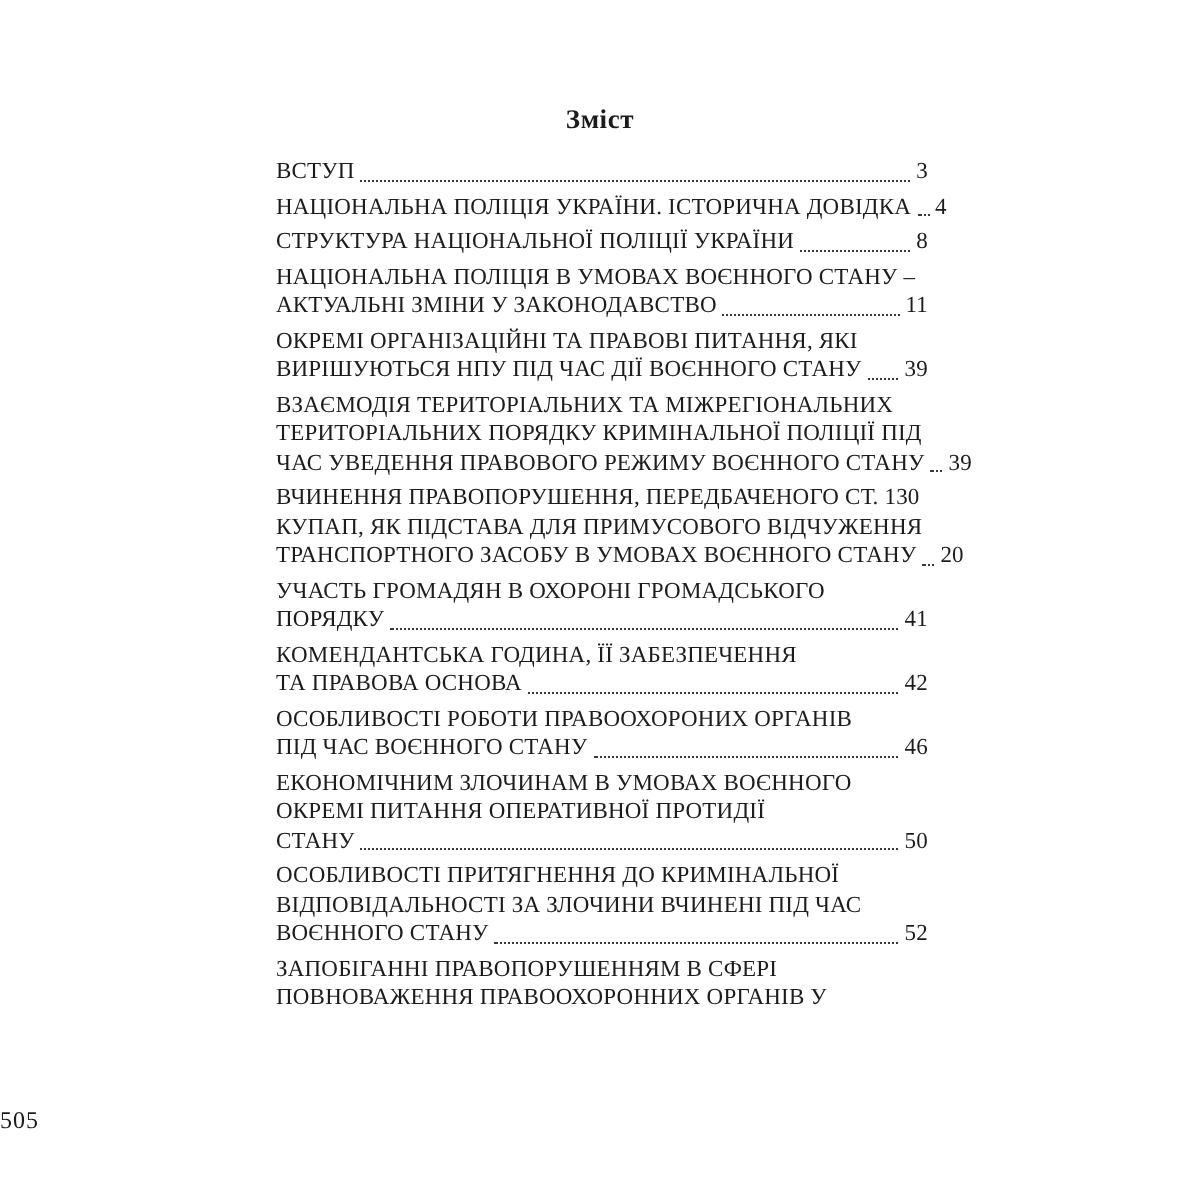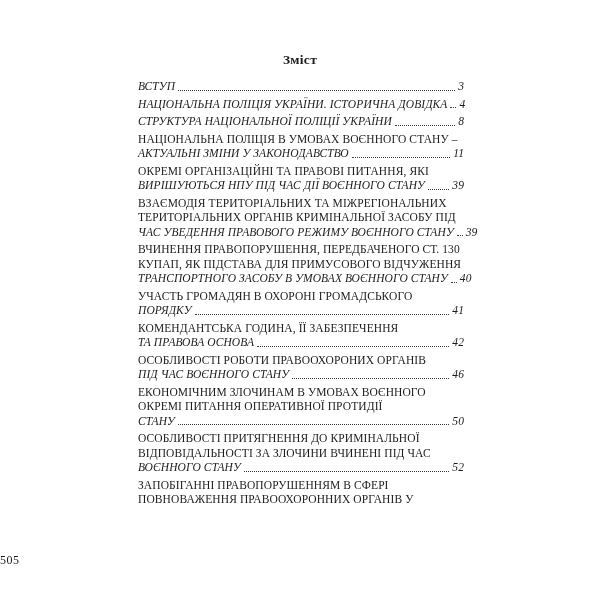--- a/index.html
+++ b/index.html
@@ -33,21 +33,20 @@
     margin-bottom: 3px;
     font-size: 11.5px;
     line-height: 14.5px;
     letter-spacing: 0.1px;
   }
   .toc-line { white-space: nowrap; }
   .toc-line.last {
     display: flex;
     align-items: baseline;
     white-space: nowrap;
-    font-style: italic;
   }
   .toc-text { flex: 0 0 auto; }
   .leader {
     flex: 1 1 auto;
     min-width: 6px;
     height: 0;
     align-self: flex-end;
     margin: 0 3px 3px 3px;
     border-bottom: 1.6px dotted #3a3a3a;
   }
@@ -101,34 +100,34 @@
       <div class="toc-entry">
         <div class="toc-line"><span class="toc-text">ОКРЕМІ ОРГАНІЗАЦІЙНІ ТА ПРАВОВІ ПИТАННЯ, ЯКІ</span></div>
         <div class="toc-line last">
           <span class="toc-text">ВИРІШУЮТЬСЯ НПУ ПІД ЧАС ДІЇ ВОЄННОГО СТАНУ</span>
           <span class="leader"></span>
           <span class="toc-page">39</span>
         </div>
       </div>
       <div class="toc-entry">
         <div class="toc-line"><span class="toc-text">ВЗАЄМОДІЯ ТЕРИТОРІАЛЬНИХ ТА МІЖРЕГІОНАЛЬНИХ</span></div>
-        <div class="toc-line"><span class="toc-text">ТЕРИТОРІАЛЬНИХ ОРГАНІВ КРИМІНАЛЬНОЇ ЗАСОБУ ПІД</span></div>
+        <div class="toc-line"><span class="toc-text">ТЕРИТОРІАЛЬНИХ ПОРЯДКУ КРИМІНАЛЬНОЇ ПОЛІЦІЇ ПІД</span></div>
         <div class="toc-line last">
           <span class="toc-text">ЧАС УВЕДЕННЯ ПРАВОВОГО РЕЖИМУ ВОЄННОГО СТАНУ</span>
           <span class="leader"></span>
           <span class="toc-page">39</span>
         </div>
       </div>
       <div class="toc-entry">
         <div class="toc-line"><span class="toc-text">ВЧИНЕННЯ ПРАВОПОРУШЕННЯ, ПЕРЕДБАЧЕНОГО СТ. 130</span></div>
         <div class="toc-line"><span class="toc-text">КУПАП, ЯК ПІДСТАВА ДЛЯ ПРИМУСОВОГО ВІДЧУЖЕННЯ</span></div>
         <div class="toc-line last">
           <span class="toc-text">ТРАНСПОРТНОГО ЗАСОБУ В УМОВАХ ВОЄННОГО СТАНУ</span>
           <span class="leader"></span>
-          <span class="toc-page">40</span>
+          <span class="toc-page">20</span>
         </div>
       </div>
       <div class="toc-entry">
         <div class="toc-line"><span class="toc-text">УЧАСТЬ ГРОМАДЯН В ОХОРОНІ ГРОМАДСЬКОГО</span></div>
         <div class="toc-line last">
           <span class="toc-text">ПОРЯДКУ</span>
           <span class="leader"></span>
           <span class="toc-page">41</span>
         </div>
       </div>

